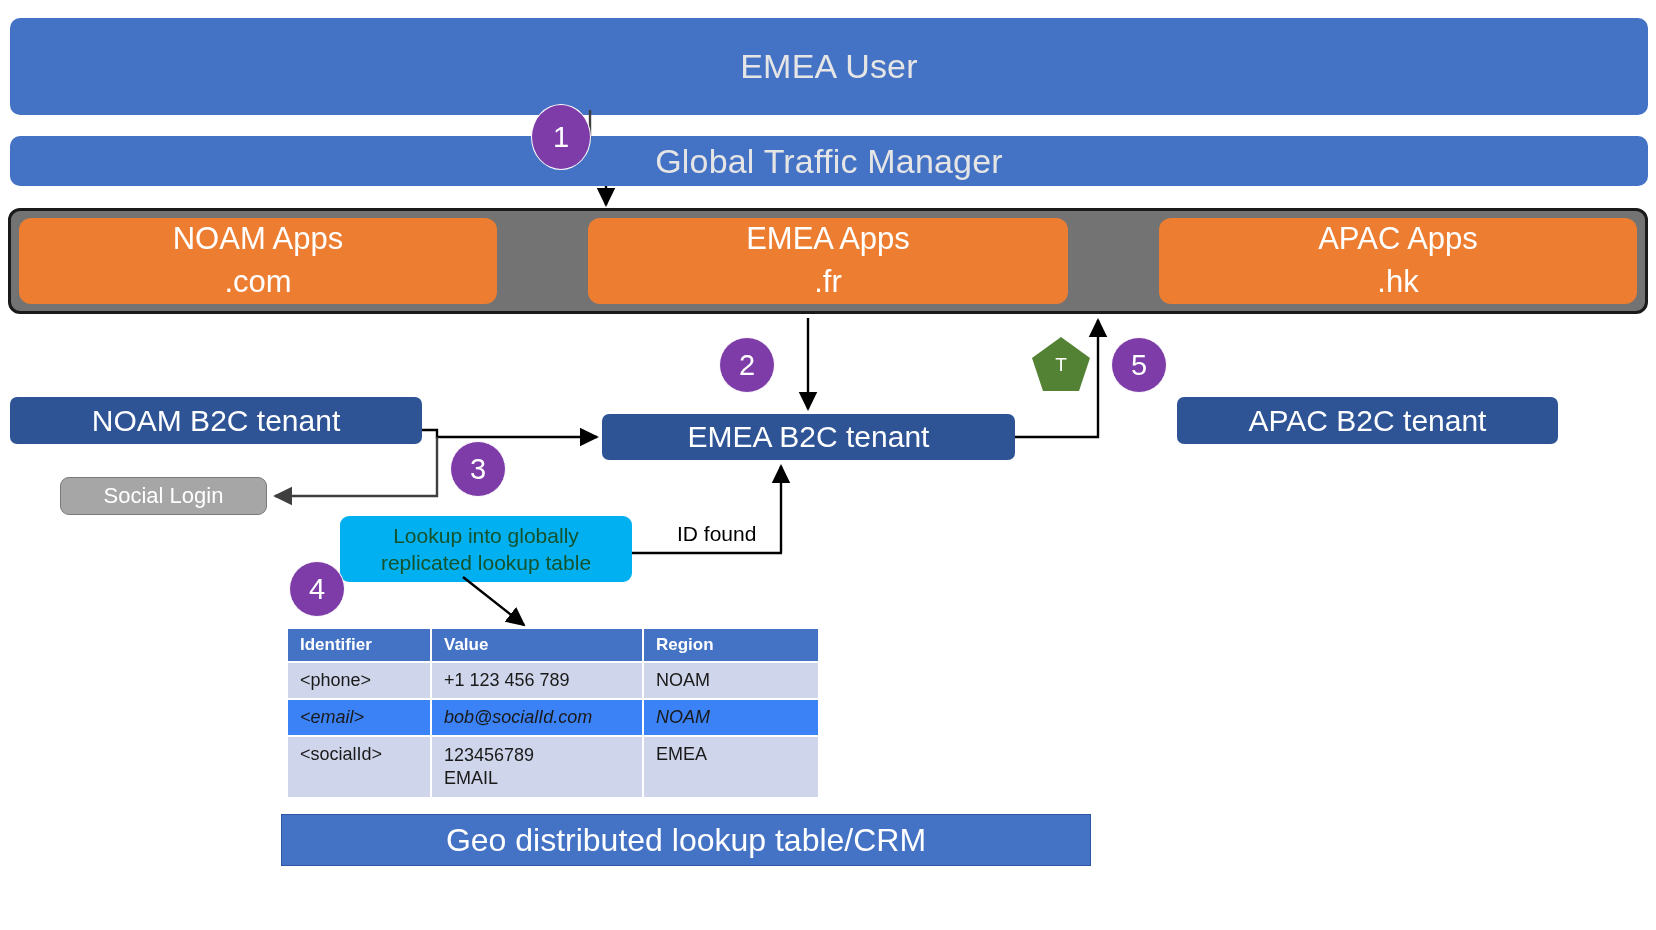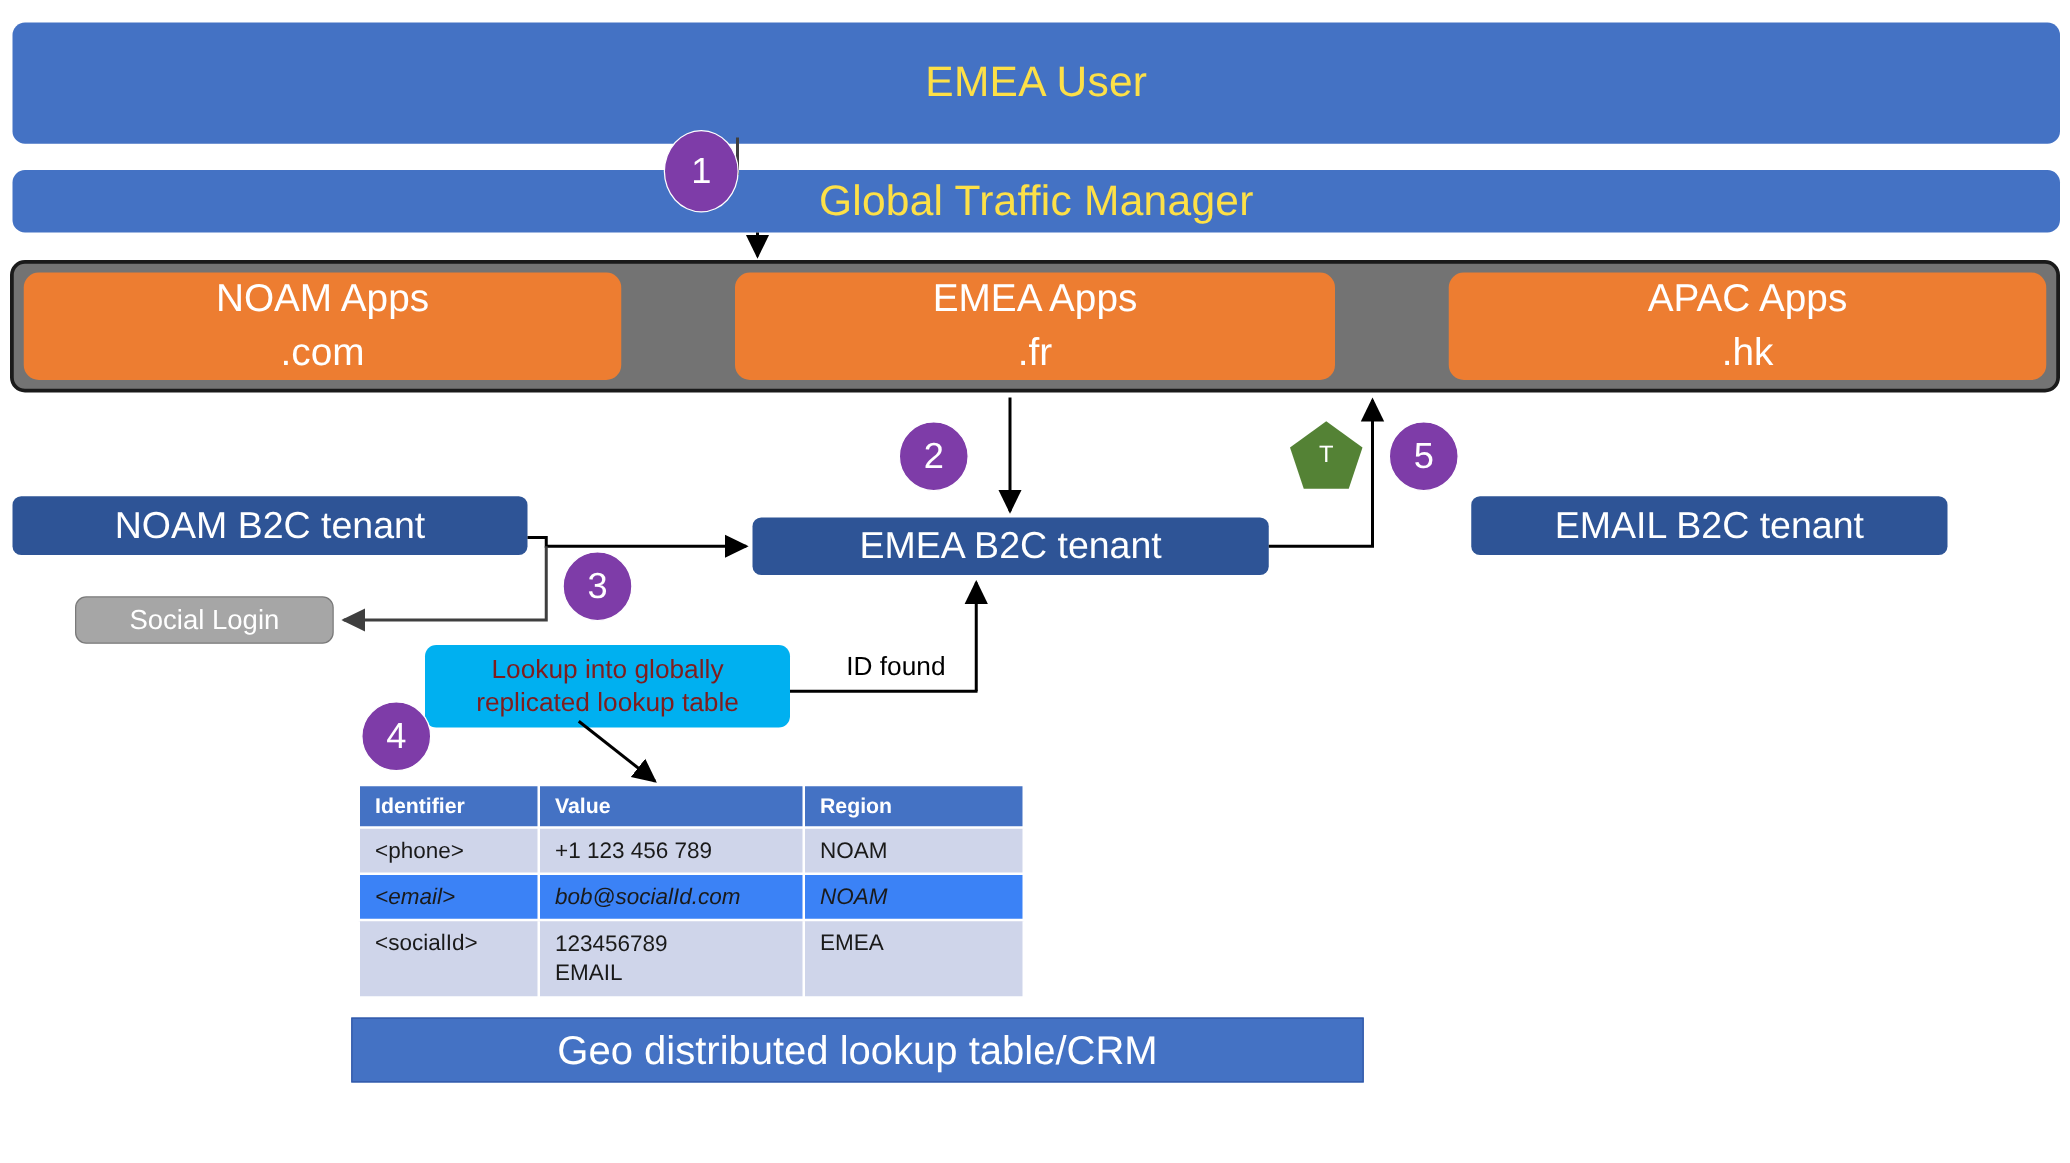--- a/index.html
+++ b/index.html
@@ -18,21 +18,21 @@
     height: 930px;
     background: #ffffff;
     overflow: hidden;
   }
   .abs { position: absolute; box-sizing: border-box; }
 
   
   .banner {
     background: #4472C4;
     border-radius: 10px;
-    color: #fde047;
+    color: #e5e5e5;
     display: flex;
     align-items: center;
     justify-content: center;
     font-size: 34px;
     font-weight: 400;
     letter-spacing: .2px;
   }
 
   
   .apps-container {
@@ -78,21 +78,21 @@
     display: flex;
     align-items: center;
     justify-content: center;
     font-size: 22px;
   }
 
   
   .callout {
     background: #00B0F0;
     border-radius: 9px;
-    color: #7f1d1d;
+    color: #14532d;
     display: flex;
     align-items: center;
     justify-content: center;
     text-align: center;
     font-size: 21px;
     line-height: 1.3;
     padding: 16px 10px;
   }
 
   
@@ -211,21 +211,21 @@
 
   <div class="abs tenant" style="left:10px; top:397px; width:412px; height:47px;">
     <span>NOAM B2C tenant</span>
   </div>
 
   <div class="abs tenant" style="left:602px; top:414px; width:413px; height:46px;">
     <span>EMEA B2C tenant</span>
   </div>
 
   <div class="abs tenant" style="left:1177px; top:397px; width:381px; height:47px;">
-    <span>EMAIL B2C tenant</span>
+    <span>APAC B2C tenant</span>
   </div>
 
   <div class="abs social-login" style="left:60px; top:477px; width:207px; height:38px;">
     <span>Social Login</span>
   </div>
 
   <div class="abs callout" style="left:340px; top:516px; width:292px; height:66px;">
     <div>
       <div>Lookup into globally</div>
       <div>replicated lookup table</div>

